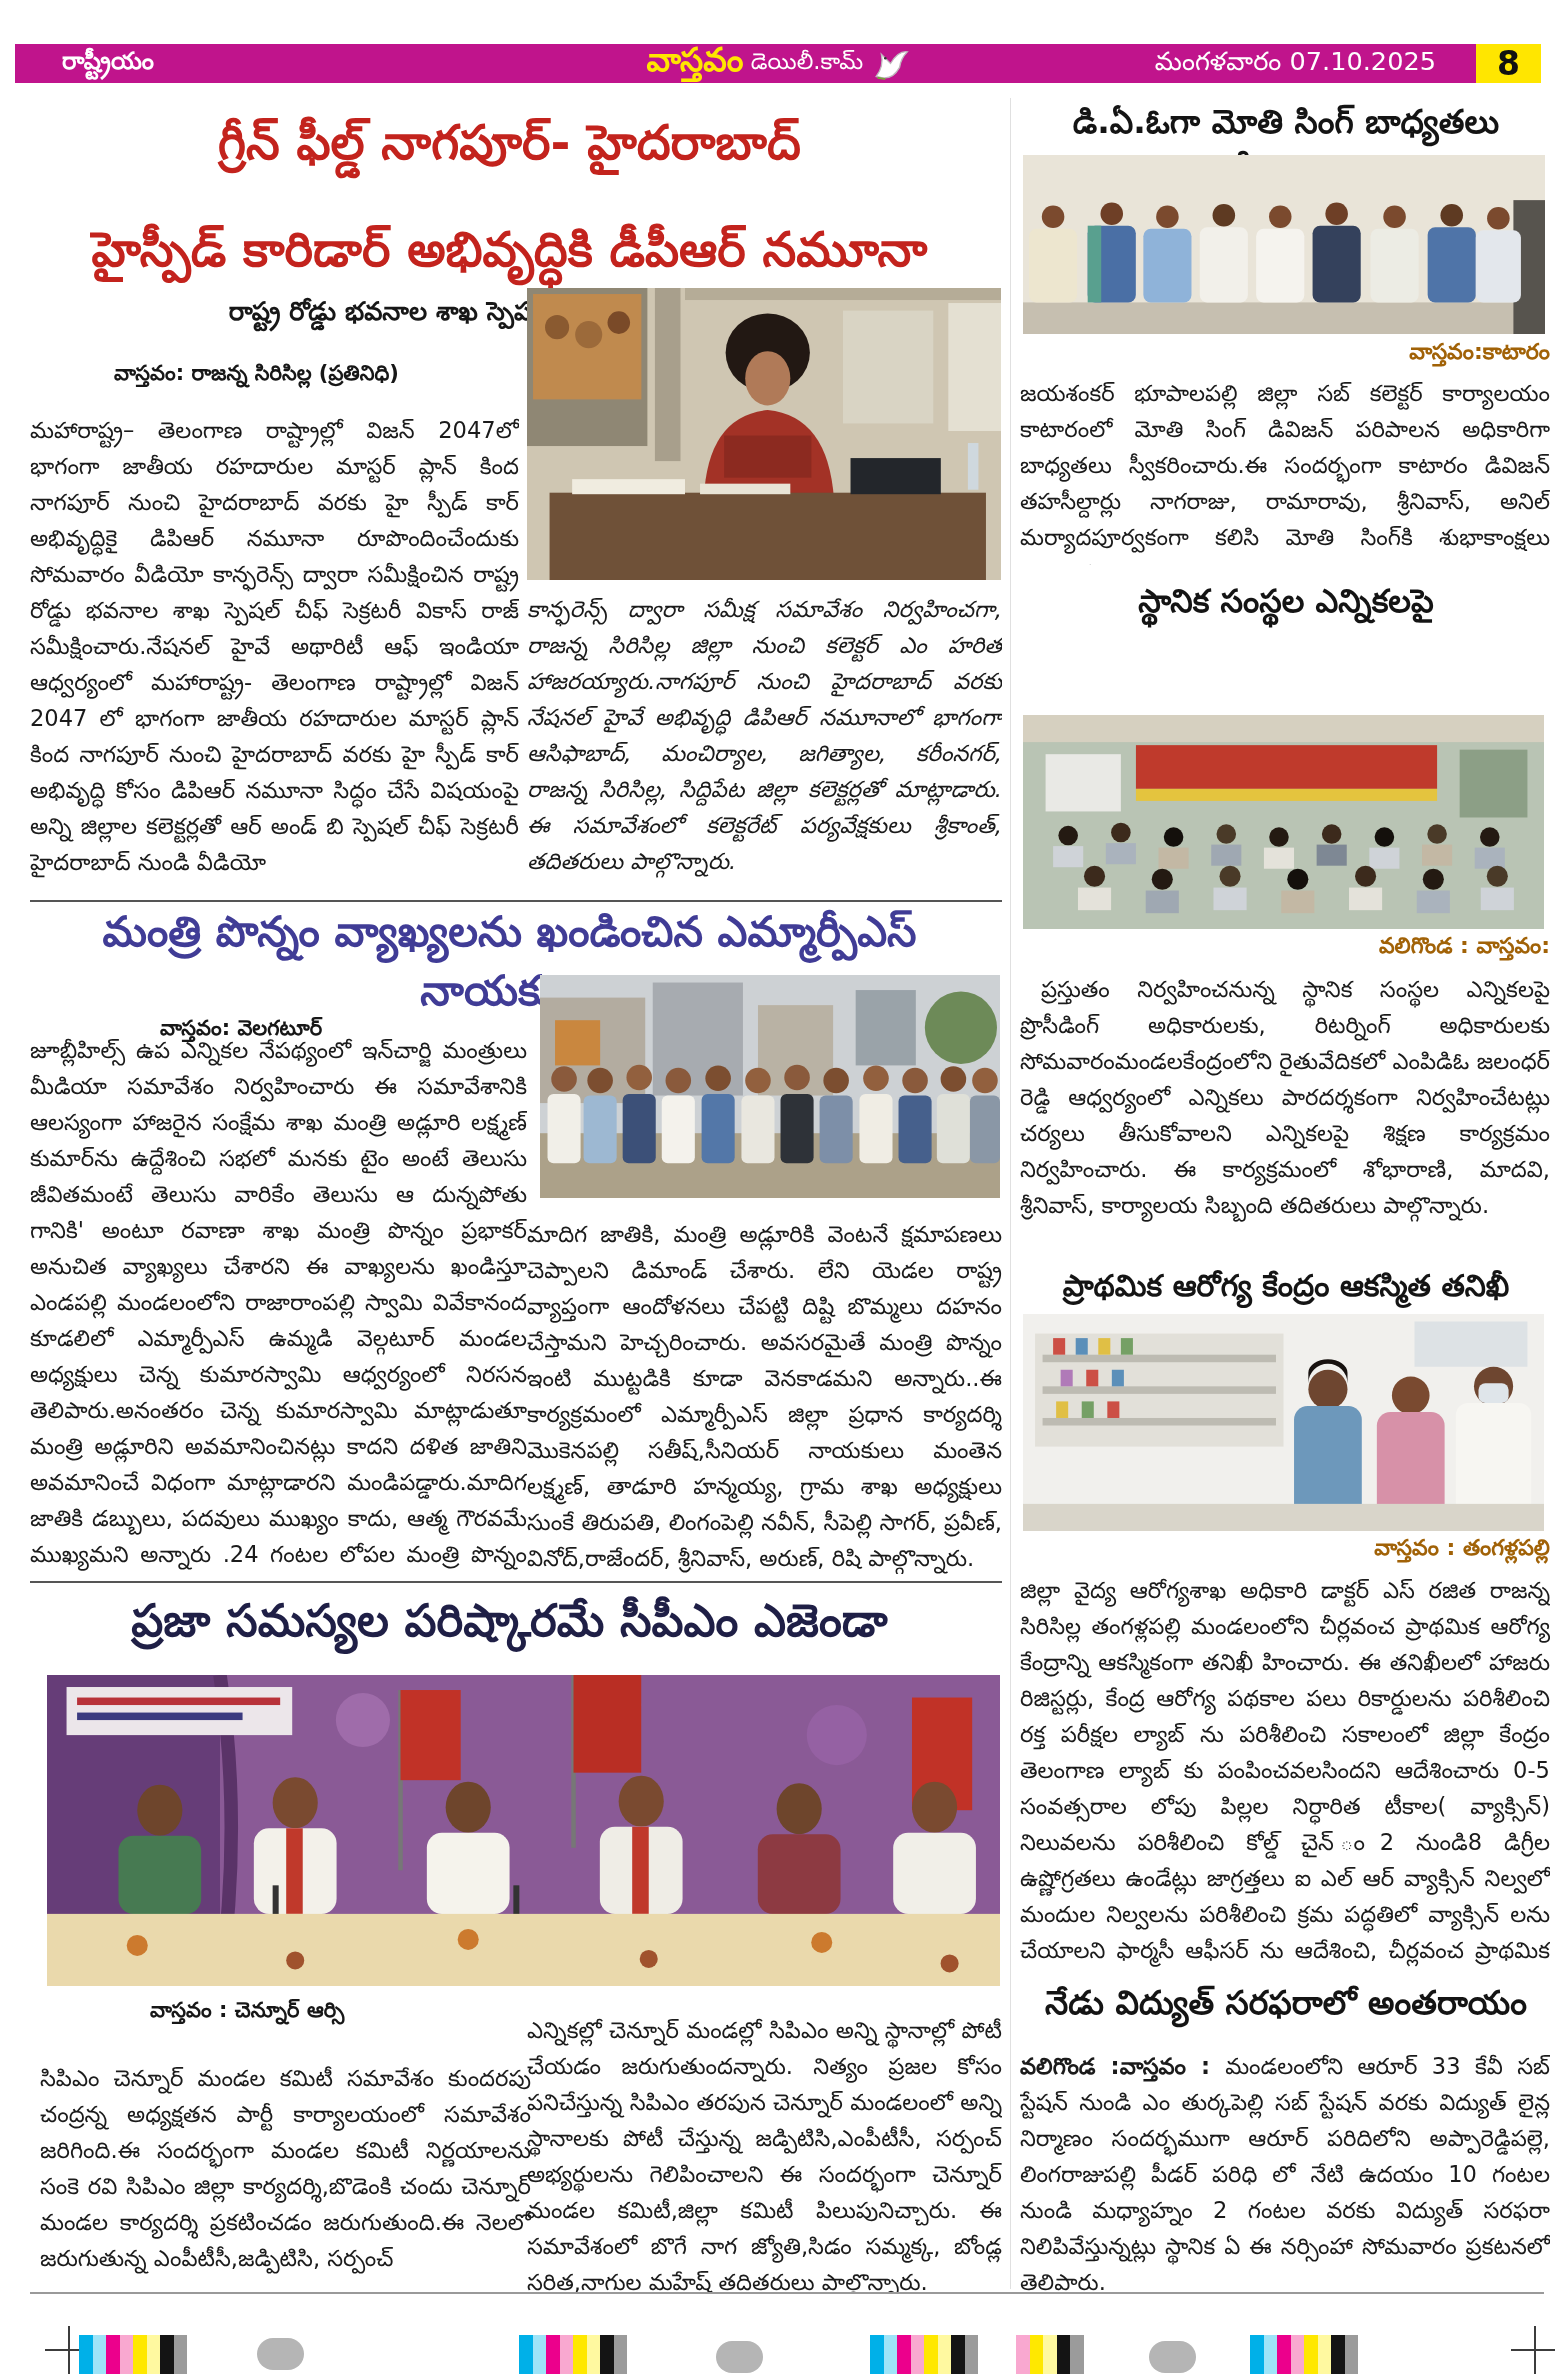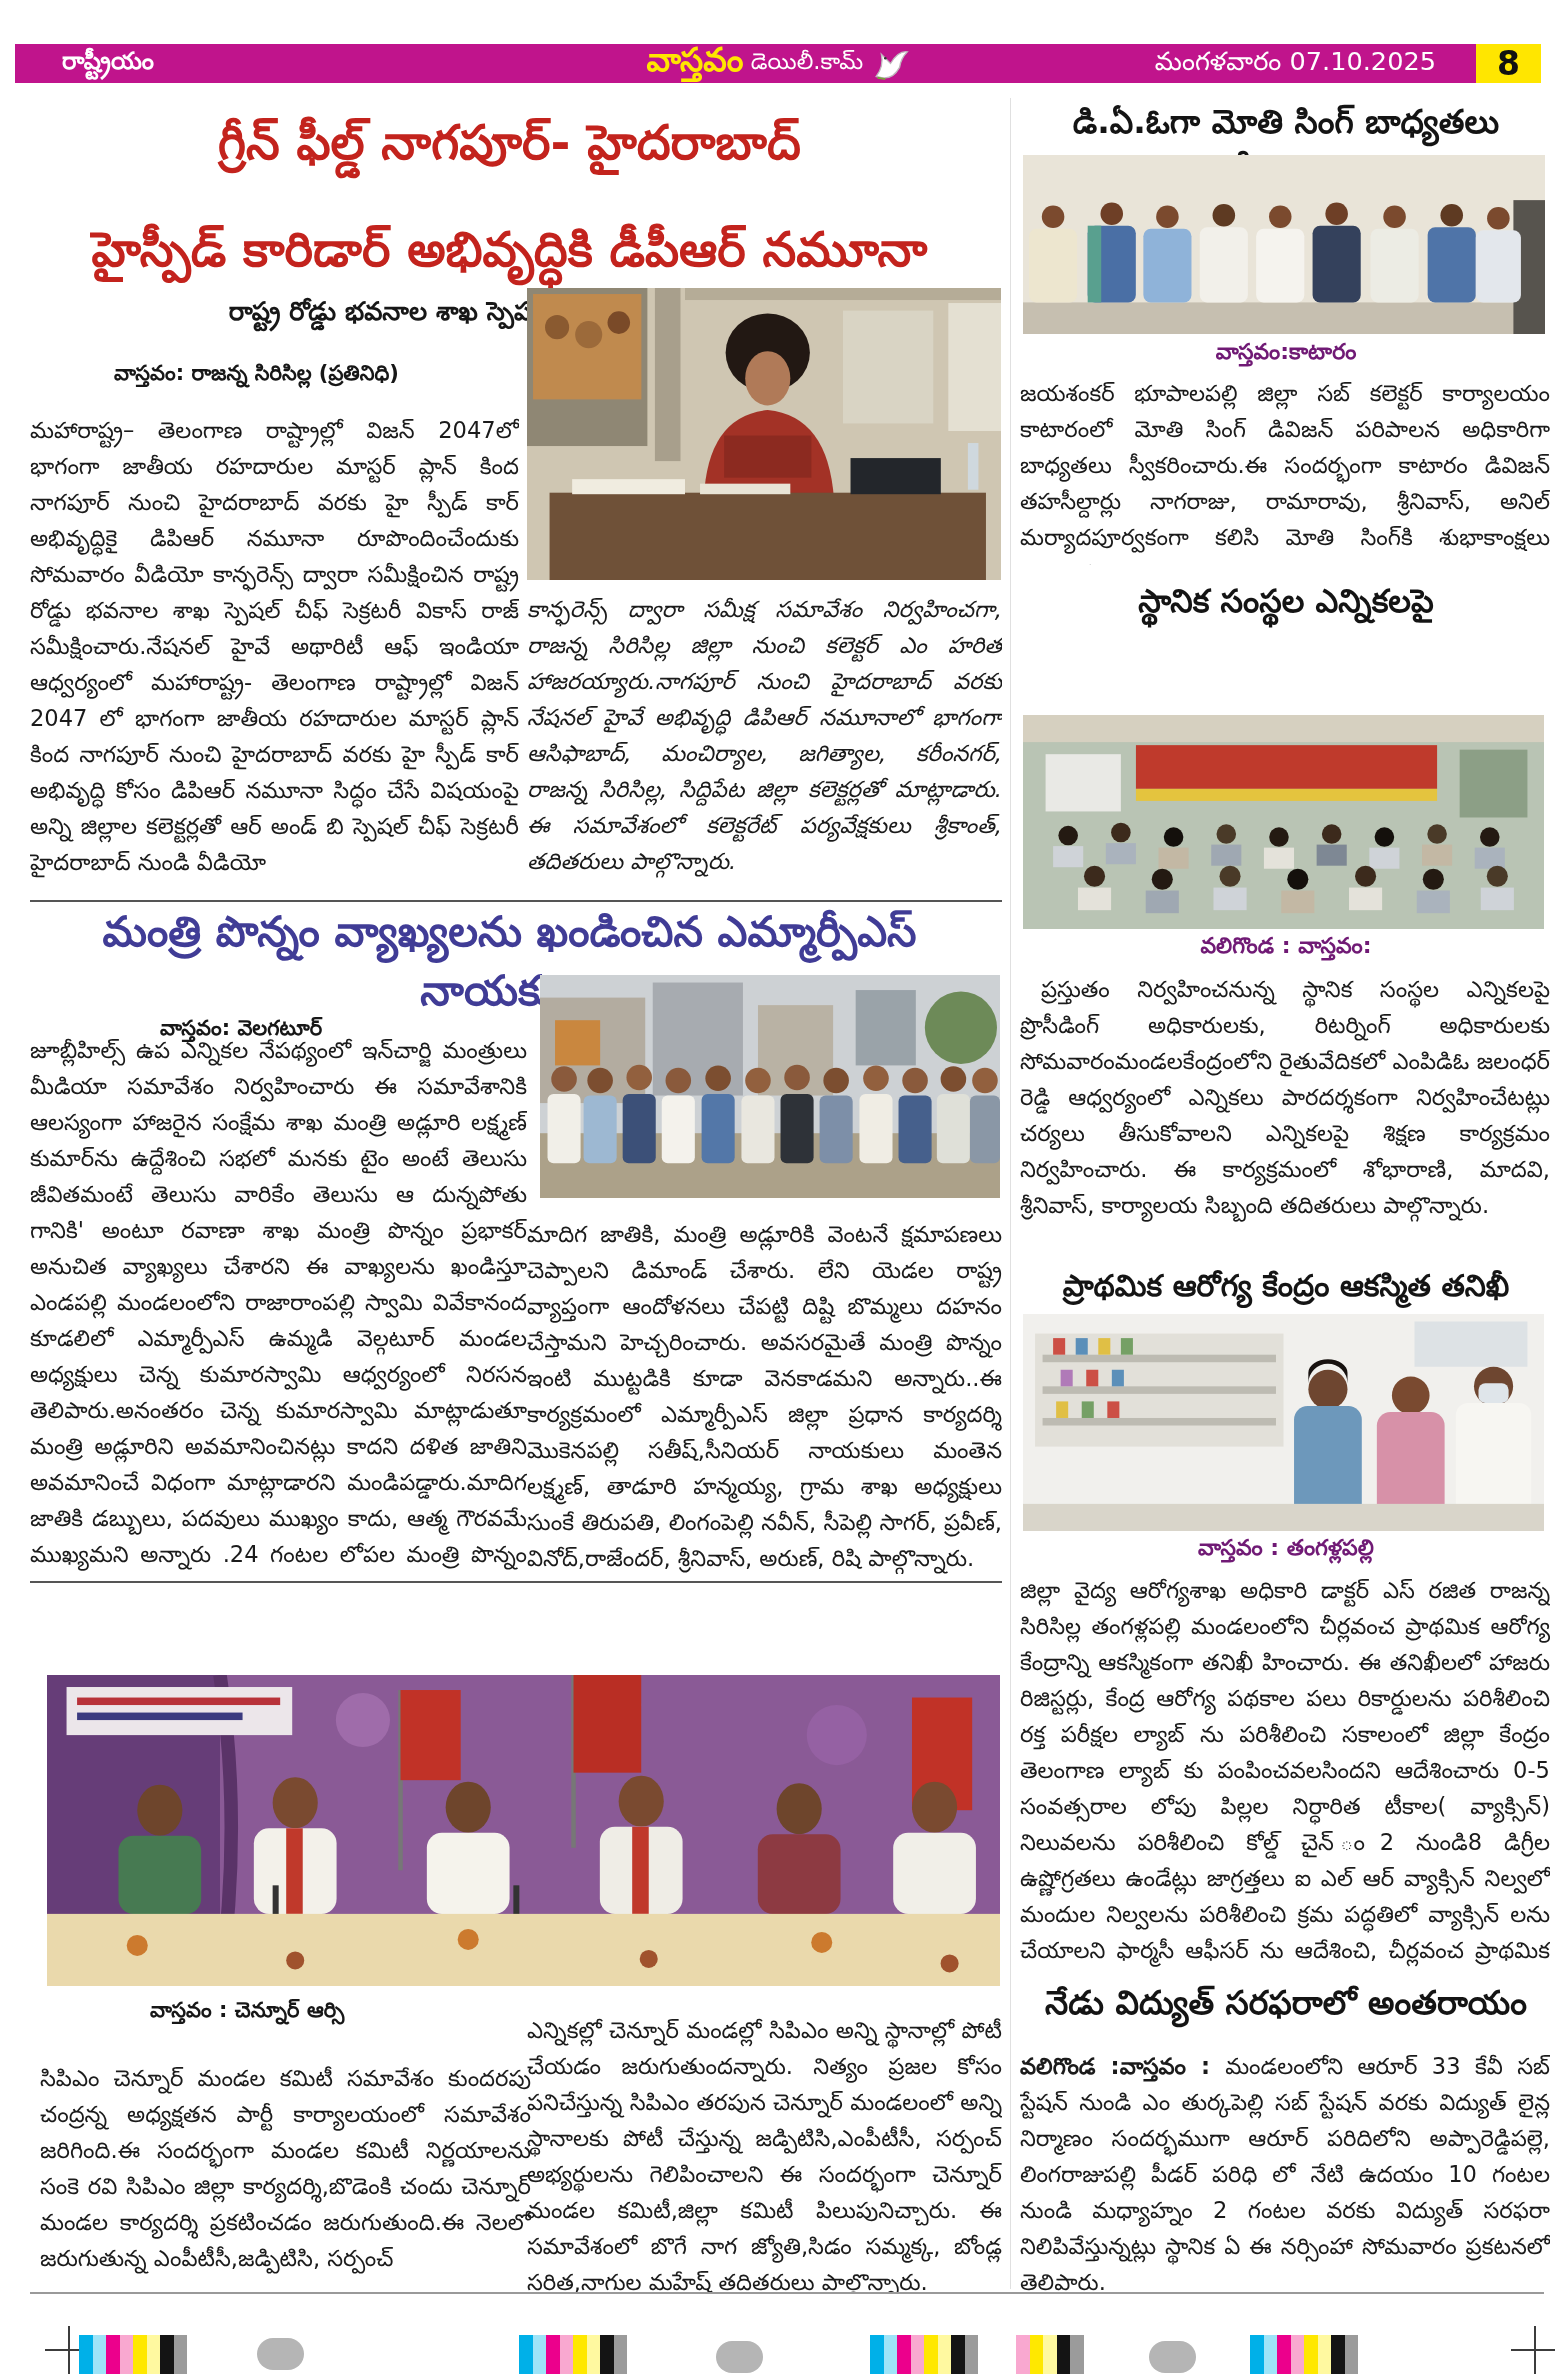--- a/index.html
+++ b/index.html
@@ -34,21 +34,21 @@
   .hl-a3{position:absolute;left:15px;top:1594px;width:989px;text-align:center;font-weight:bold;font-size:45px;}
   .a3c1{left:40px;top:2060px;width:491px;height:235px;}
   .a3c2{left:527px;top:2012px;width:475px;height:280px;}
 
   .hl-r{position:absolute;left:1022px;width:528px;text-align:center;font-weight:bold;color:#141414;}
   .hl-r1{top:102px;font-size:33px;}
   .hl-r2a{top:582px;font-size:32px;}
   .hl-r2b{top:623px;font-size:48px;}
   .hl-r3{top:1268px;font-size:30px;}
   .hl-r4{top:1983px;font-size:33px;}
-  .rcap{position:absolute;left:1022px;width:528px;text-align:center;font-size:22px;font-weight:bold;color:#701a75;}
+  .rcap{position:absolute;left:1022px;width:528px;text-align:right;font-size:22px;font-weight:bold;color:#a16207;}
   .r1cap{top:339px;} .r2cap{top:933px;} .r3cap{top:1535px;}
   .r1b{left:1020px;top:375px;width:530px;height:190px;}
   .r2b{left:1020px;top:971px;width:530px;height:290px;text-indent:21px;}
   .r3b{left:1020px;top:1572px;width:530px;height:399px;}
   .r4b{left:1020px;top:2048px;width:530px;height:256px;}
   .lead{font-weight:bold;}
 
   
   .hrule{position:absolute;height:1.5px;background:#555;}
   .rule1{left:30px;top:900px;width:972px;}
@@ -175,20 +175,21 @@
           <rect x="572" y="160" width="40" height="90" rx="8" fill="#8a97a6"></rect>
       </g>
     </svg>
   </div>
 
   <div class="bodytext a2c1">జూబ్లీహిల్స్ ఉప ఎన్నికల నేపథ్యంలో ఇన్‌చార్జి మంత్రులు మీడియా సమావేశం నిర్వహించారు ఈ సమావేశానికి ఆలస్యంగా హాజరైన  సంక్షేమ శాఖ మంత్రి అడ్లూరి లక్ష్మణ్ కుమార్‌ను ఉద్దేశించి  సభలో మనకు టైం అంటే తెలుసు జీవితమంటే తెలుసు వారికేం తెలుసు ఆ దున్నపోతు గానికి' అంటూ రవాణా శాఖ మంత్రి పొన్నం ప్రభాకర్  అనుచిత వ్యాఖ్యలు చేశారని ఈ వాఖ్యలను ఖండిస్తూ ఎండపల్లి మండలంలోని రాజారాంపల్లి స్వామి వివేకానంద కూడలిలో  ఎమ్మార్పీఎస్ ఉమ్మడి వెల్గటూర్ మండల అధ్యక్షులు చెన్న కుమారస్వామి ఆధ్వర్యంలో నిరసన  తెలిపారు.అనంతరం చెన్న కుమారస్వామి మాట్లాడుతూ మంత్రి అడ్లూరిని  అవమానించినట్లు కాదని దళిత జాతిని అవమానించే  విధంగా మాట్లాడారని  మండిపడ్డారు.మాదిగ జాతికి డబ్బులు, పదవులు ముఖ్యం కాదు, ఆత్మ గౌరవమే ముఖ్యమని అన్నారు .24 గంటల లోపల మంత్రి పొన్నం ప్రభాకర్ గౌడ్</div>
   <div class="bodytext a2c2">మాదిగ జాతికి, మంత్రి అడ్లూరికి వెంటనే క్షమాపణలు చెప్పాలని డిమాండ్ చేశారు. లేని యెడల రాష్ట్ర వ్యాప్తంగా ఆందోళనలు చేపట్టి  దిష్టి బొమ్మలు దహనం చేస్తామని హెచ్చరించారు. అవసరమైతే మంత్రి పొన్నం ఇంటి ముట్టడికి కూడా వెనకాడమని అన్నారు..ఈ కార్యక్రమంలో ఎమ్మార్పీఎస్ జిల్లా ప్రధాన కార్యదర్శి మొకెనపల్లి సతీష్,సీనియర్ నాయకులు మంతెన లక్ష్మణ్, తాడూరి హన్మయ్య, గ్రామ శాఖ అధ్యక్షులు సుంకే తిరుపతి, లింగంపెల్లి నవీన్, సీపెల్లి సాగర్, ప్రవీణ్, వినోద్,రాజేందర్, శ్రీనివాస్, అరుణ్, రిషి  పాల్గొన్నారు.</div>
 
   <div class="hrule rule2"></div>
 
+  <div class="hl-a3" style="color: rgb(31, 31, 70);">ప్రజా సమస్యల పరిష్కారమే సీపీఎం ఎజెండా</div>
 
   <div class="photo ph3">
     <svg viewBox="0 0 1267 414" preserveAspectRatio="none">
       <rect width="1267" height="414" fill="#8a5a96"></rect>
       <rect width="230" height="414" fill="#663d78"></rect>
       <path d="M230 0 q30 200 0 414" stroke="#5a3368" stroke-width="18" fill="none"></path>
       <circle cx="420" cy="60" r="36" fill="#a873b2" opacity="0.7"></circle>
       <circle cx="760" cy="40" r="30" fill="#a873b2" opacity="0.6"></circle>
       <circle cx="1050" cy="80" r="40" fill="#9a64a8" opacity="0.7"></circle>
       <rect x="26" y="16" width="300" height="64" fill="#ece6ea"></rect>

